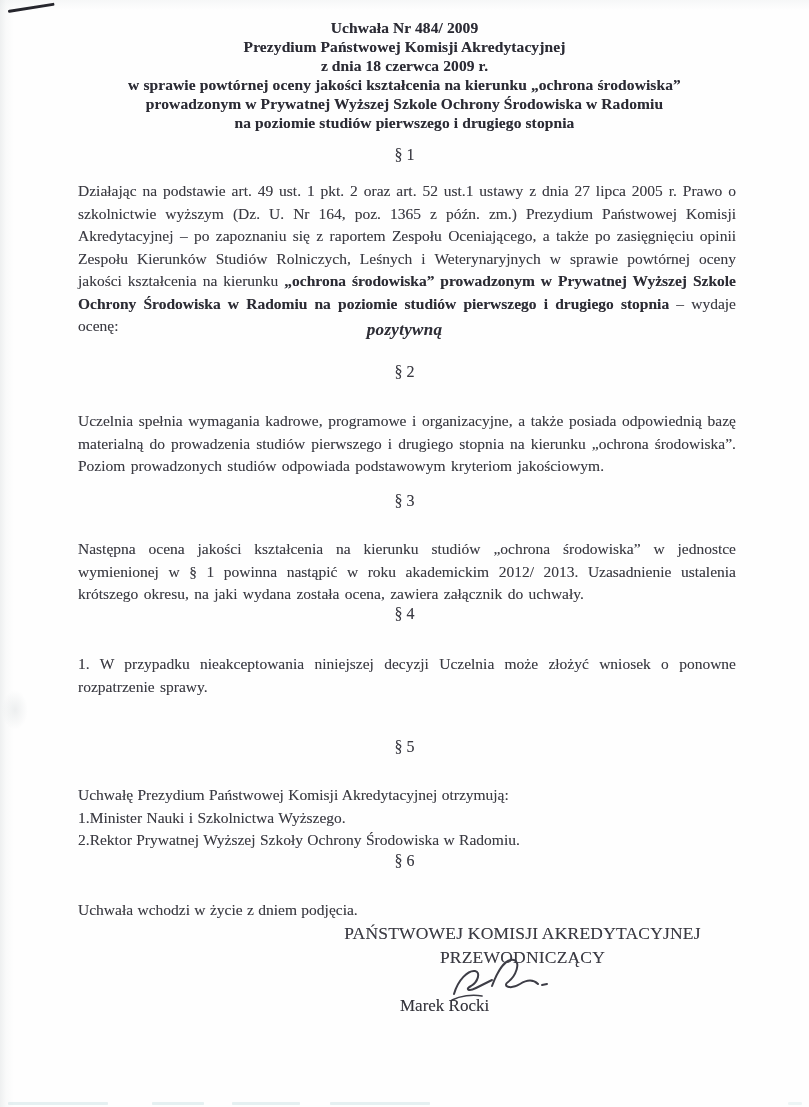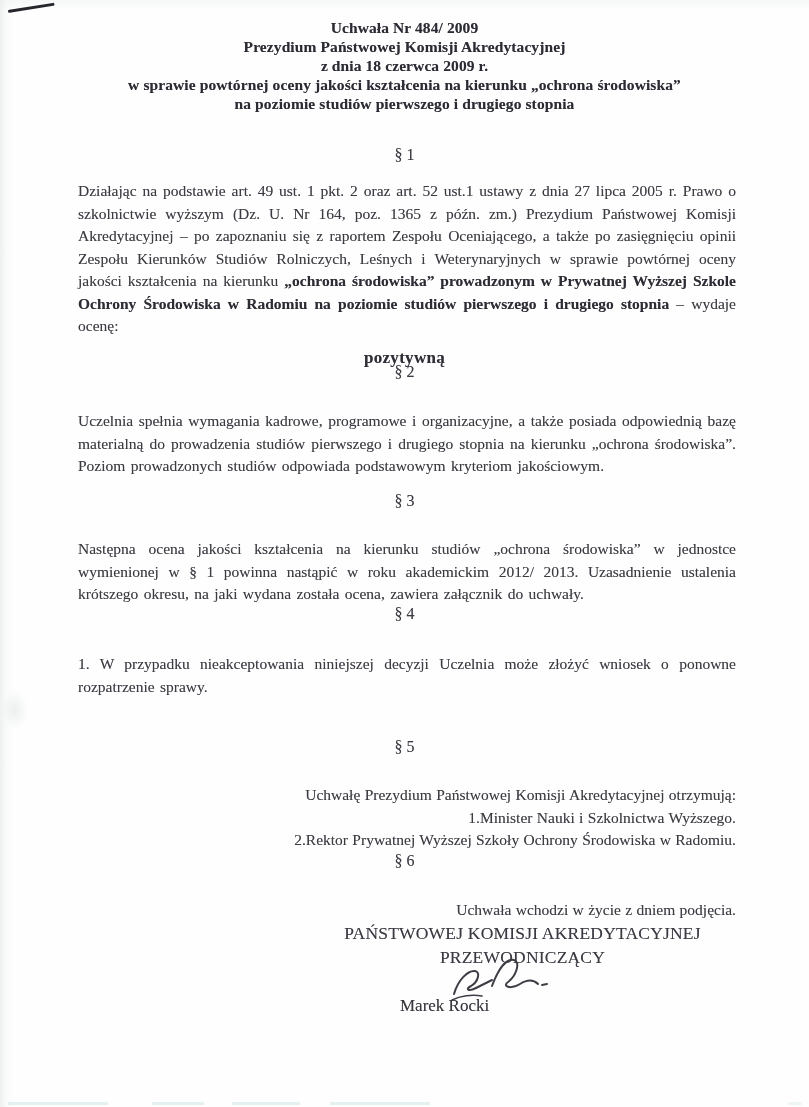--- a/index.html
+++ b/index.html
@@ -32,26 +32,25 @@
     position: absolute; left: 0; width: 809px; text-align: center;
     font-size: 16px; color: #3a3a42;
   }
   
   .body-par {
     position: absolute; left: 78px; width: 658px;
     font-size: 15.5px; line-height: 22.5px; color: #3b3b42;
     text-align: justify; word-spacing: 1.5px; margin-top: 16px;
   }
   .body-par b { color: #2c2c34; }
-  .left-par { text-align: right; word-spacing: 0.5px; }
+  .left-par { text-align: left; word-spacing: 0.5px; }
   .verdict {
     position: absolute; left: 0; width: 809px; text-align: center;
-    font-size: 17px; font-weight: bold; color: #2e2e36;
+    font-size: 17px; font-weight: bold; font-style: italic; color: #2e2e36;
     letter-spacing: 0.3px;
-    margin-top: 28px;
   }
   
   .sig-titles {
     position: absolute; top: 921px; left: 340px; width: 365px;
     text-align: center; font-size: 17.5px; line-height: 24px;
     color: #3a3a42; letter-spacing: 0.2px;
   }
   .sig-name {
     position: absolute; top: 996px; left: 400px; width: 200px;
     font-size: 17px; color: #35353c;
@@ -90,20 +89,21 @@
   <div class="bottom-dash bd2"></div>
   <div class="bottom-dash bd3"></div>
   <div class="bottom-dash bd4"></div>
   <div class="bottom-dash bd5"></div>
 
   <div class="doc-header txt">
     <div>Uchwała Nr  484/ 2009</div>
     <div>Prezydium Państwowej Komisji Akredytacyjnej</div>
     <div>z dnia 18 czerwca 2009 r.</div>
     <div>w sprawie powtórnej oceny jakości kształcenia na kierunku „ochrona środowiska”</div>
+    <div>prowadzonym w Prywatnej Wyższej Szkole Ochrony Środowiska w Radomiu</div>
     <div>na poziomie studiów pierwszego i drugiego stopnia</div>
   </div>
 
   <div class="sec-mark txt" style="top:146px">§ 1</div>
   <div class="body-par txt" style="top:164px"><span>Działając na podstawie art. 49 ust. 1 pkt. 2 oraz art. 52 ust.1 ustawy z dnia 27 lipca 2005 r. Prawo o szkolnictwie wyższym (Dz. U.  Nr 164, poz. 1365 z późn. zm.) Prezydium Państwowej Komisji Akredytacyjnej – po zapoznaniu się z raportem  Zespołu Oceniającego, a także po zasięgnięciu opinii Zespołu Kierunków Studiów Rolniczych, Leśnych i Weterynaryjnych w sprawie powtórnej oceny jakości kształcenia na kierunku </span><b>„ochrona środowiska” prowadzonym w Prywatnej Wyższej Szkole Ochrony Środowiska w Radomiu na poziomie studiów pierwszego i drugiego stopnia</b><span> – wydaje ocenę:</span></div>
 
   <div class="verdict txt" style="top:320px">pozytywną</div>
 
   <div class="sec-mark txt" style="top:363px">§ 2</div>
   <div class="body-par txt" style="top:394px">Uczelnia spełnia wymagania kadrowe, programowe i organizacyjne, a także posiada odpowiednią bazę materialną do prowadzenia studiów pierwszego i drugiego stopnia na kierunku „ochrona środowiska”. Poziom prowadzonych studiów odpowiada podstawowym kryteriom jakościowym.</div>

